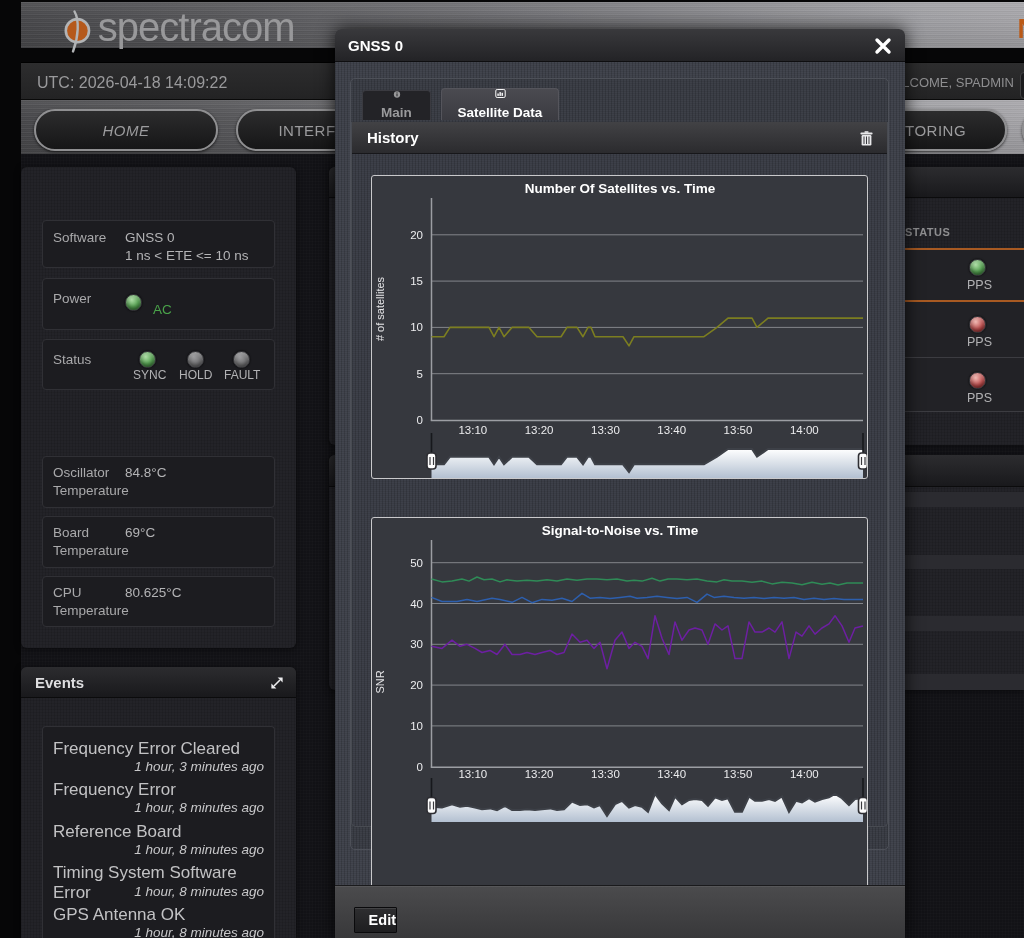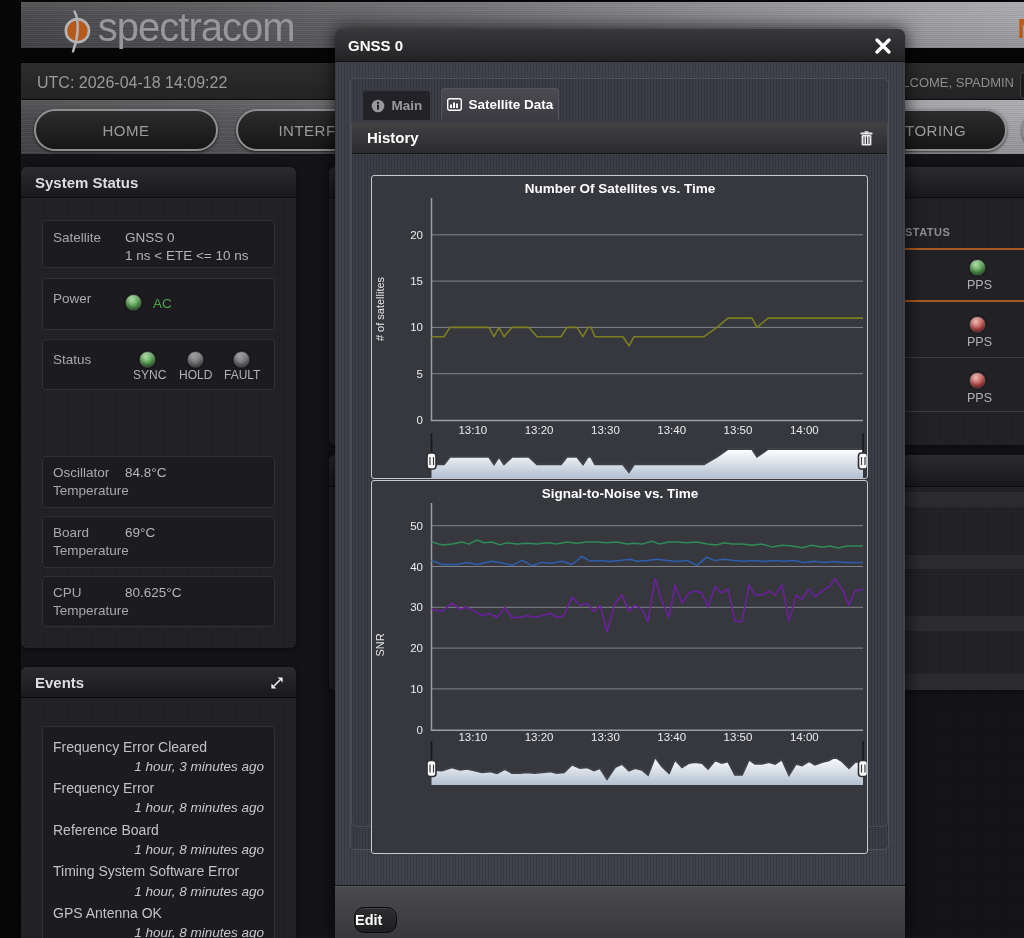--- a/index.html
+++ b/index.html
@@ -45,51 +45,51 @@
 .val { position:absolute; left:82px; color:#b4b4b6; font-size:13.5px; }
 .grn { color:#4aa34a; }
 .led { position:absolute; width:17px; height:17px; border-radius:50%; border:1.5px solid #36363a;
   box-shadow:inset 0 2px 3px rgba(255,255,255,.25), inset 0 -2px 4px rgba(0,0,0,.45), 0 0 2px #000; }
 .led.g { background:radial-gradient(circle at 38% 32%, #aeddA6, #58a354 52%, #2f7030 92%); }
 .led.r { background:radial-gradient(circle at 38% 32%, #efb9b3, #c05050 55%, #8b2424 90%); }
 .led.k { background:radial-gradient(circle at 38% 32%, #9c9c9e, #757577 55%, #545457 92%); }
 .ledcap { position:absolute; color:#b2b2b4; font-size:12px; }
 
 
-.evname { position:absolute; left:10px; color:#c2c2c4; font-size:14px; }
+.evname { position:absolute; left:10px; color:#c2c2c4; font-size:17px; }
 .evtime { position:absolute; right:10px; color:#c8c8ca; font-size:13.5px; font-style:italic; }
 
 
 #modal { position:absolute; left:335px; top:29px; width:570px; height:909px;
   border-radius:6px 6px 0 0; box-shadow:0 0 18px rgba(0,0,0,.8); }
 #mhead { position:absolute; left:0; right:0; top:0; height:33px; border-radius:6px 6px 0 0;
   background:linear-gradient(180deg,#39393c,#232326); border-bottom:1px solid #0e0e10;
   color:#fff; font-weight:bold; font-size:15px; line-height:33px; padding-left:13px; }
 #mbody { position:absolute; left:0; right:0; top:33px; height:852px; }
 #mfoot { position:absolute; left:0; right:0; top:856px; height:53px;
   background:linear-gradient(180deg,#4b4b4d,#38383a); border-top:1px solid #1a1a1c;
   box-shadow:inset 0 1px 0 rgba(255,255,255,.07); }
 #tabwrap { position:absolute; left:15px; top:16px; width:539px; height:772px;
   border:1px solid #4d5058; border-radius:5px; background:rgba(0,0,0,.07); }
 .tab { position:absolute; font-weight:bold; font-size:13.5px; border-radius:4px 4px 0 0;
-  display:flex; align-items:center; justify-content:center; gap:7px; }
+  display:flex; align-items:center; justify-content:center; gap:7px;flex-direction:column; }
 #tabmain { left:11px; top:11px; width:69px; height:30px; background:#232327; color:#9a9a9c;
   border:1px solid #3a3a40; border-bottom:none; }
 #tabsat { left:90px; top:9px; width:118px; height:32px;
   background:linear-gradient(180deg,#4a4a50,#3b3b41); color:#fff;
   border:1px solid #55555c; border-bottom:none; }
 #histpanel { position:absolute; left:0px; top:43px; width:537px; height:705px; border-radius:0 0 5px 5px; border:1px solid #484b52; border-top:none;text-decoration:underline; }
 #histhead { position:absolute; left:0; right:0; top:0; height:32px;
   background:linear-gradient(180deg,#424245,#2b2b2e); border-bottom:1px solid #17171a;
   color:#fff; font-weight:bold; font-size:15px; line-height:32px; padding-left:15px; }
 .chartbox { position:absolute; left:19px; width:497px; background:#36383e;
   border:1px solid #c9c9cb; border-radius:3px; }
 #editbtn { position:absolute; left:19px; top:21px; width:43px; height:26px;
-  background:linear-gradient(180deg,#2e2e30,#1e1e20); border:1.5px solid #0a0a0c; border-radius:10px;
-  color:#fff; font-weight:bold; font-size:14.5px; text-align:left; line-height:24px;
+  background:linear-gradient(180deg,#2e2e30,#1e1e20); border:1.5px solid #0a0a0c; border-radius:1px;
+  color:#fff; font-weight:bold; font-size:14.5px; text-align:right; line-height:24px;
   box-shadow:inset 0 1px 0 rgba(255,255,255,.10); }
 </style>
 </head>
 <body>
 <div id="stage">
 
   <div class="abs metal" style="left:21px; top:2px; width:1003px; height:46px;">
 
     <svg class="abs" style="left:34px; top:6px;" width="290" height="56" viewBox="0 0 290 56">
       <circle cx="22.4" cy="22.7" r="11.6" fill="#b5591c" stroke="#b2b4b6" stroke-width="2.6"></circle>
@@ -99,21 +99,21 @@
     <div class="abs" style="right:-13px; top:12px; color:#bb5a18; font-size:27px; font-weight:bold;">N</div>
   </div>
 
   <div id="utcbar" class="abs" style="left:21px; top:62px; width:1003px; height:38px;">
     <div class="abs" style="left:16px; top:11px; color:#9a9a9c; font-size:16px;">UTC: 2026-04-18 14:09:22</div>
     <div class="abs" style="right:10px; top:12px; color:#8e8e90; font-size:13px;">WELCOME, SPADMIN</div>
     <div class="abs" style="right:-10px; top:9px; width:14px; height:27px; background:#1b1b1d; border:1px solid #404042; border-radius:4px 0 0 4px;"></div>
   </div>
 
   <div class="abs metal" style="left:21px; top:100px; width:1003px; height:54px;">
-    <div class="pill" style="left:13px; width:184px;">HOME</div>
+    <div class="pill" style="left:13px; width:184px;font-style:italic;">HOME</div>
     <div class="pill" style="left:215px; width:184px;">INTERFACES</div>
     <div class="pill" style="left:802px; width:184px;">MONITORING</div>
     <div class="pill" style="left:1001px; width:60px;"></div>
   </div>
 
   <div class="abs pagetex" style="left:21px; top:154px; width:1003px; height:784px;"></div>
 
   <div class="panel paneltex" style="left:329px; top:167px; width:695px; height:278px; border-radius:6px 0 0 6px;">
     <div class="phead" style="border-radius:6px 0 0 0;">Reference Status</div>
     <div class="abs" style="left:576px; top:59px; width:120px; color:#8e8e90; font-size:11px; font-weight:bold; letter-spacing:.5px;">STATUS</div>
@@ -137,30 +137,29 @@
 
   <div class="panel paneltex" style="left:329px; top:455px; width:695px; height:235px; border-radius:6px 0 0 6px;">
     <div class="phead" style="border-radius:6px 0 0 0; height:32px;"></div>
     <div class="abs" style="left:16px; right:0; top:37px; height:15px; background:#2b2b30;"></div>
     <div class="abs" style="left:16px; right:0; top:100px; height:14px; background:#2b2b30;"></div>
     <div class="abs" style="left:16px; right:0; top:161px; height:15px; background:#2b2b30;"></div>
     <div class="abs" style="left:16px; right:0; top:219px; height:16px; background:#2b2b30;"></div>
   </div>
 
   <div class="panel paneltex" style="left:21px; top:167px; width:275px; height:481px;">
-    <div class="phead">System Status</div>
     <div class="row" style="top:53px; height:48px;">
-      <div class="lbl" style="top:9px;">Satellite</div>
+      <div class="lbl" style="top:9px;">Software</div>
       <div class="val" style="top:9px;">GNSS 0</div>
       <div class="val" style="top:27px;">1 ns &lt; ETE &lt;= 10 ns</div>
     </div>
     <div class="row" style="top:111px; height:52px;">
       <div class="lbl" style="top:12px;">Power</div>
       <div class="led g" style="left:82px; top:15px;"></div>
-      <div class="val grn" style="left:110px; top:17px;">AC</div>
+      <div class="val grn" style="left:110px; top:23px;">AC</div>
     </div>
     <div class="row" style="top:172px; height:51px;">
       <div class="lbl" style="top:12px;">Status</div>
       <div class="led g" style="left:96px; top:11px;"></div>
       <div class="led k" style="left:144px; top:11px;"></div>
       <div class="led k" style="left:190px; top:11px;"></div>
       <div class="ledcap" style="left:90px; top:28px;">SYNC</div>
       <div class="ledcap" style="left:136px; top:28px;">HOLD</div>
       <div class="ledcap" style="left:181px; top:28px;">FAULT</div>
     </div>
@@ -278,21 +277,21 @@
     <line x1="491" y1="257" x2="491" y2="277.0" stroke="#17181c" stroke-width="1.6"></line>
     <rect x="55" y="277.0" width="9" height="16" rx="3" fill="#fdfdfd" stroke="#2e2e33" stroke-width="1.6"></rect>
     <rect x="486.5" y="277.0" width="9" height="16" rx="3" fill="#fdfdfd" stroke="#2e2e33" stroke-width="1.6"></rect>
     <line x1="58" y1="281.0" x2="58" y2="289.0" stroke="#3a3a3e" stroke-width="1.2"></line>
     <line x1="61.5" y1="281.0" x2="61.5" y2="289.0" stroke="#3a3a3e" stroke-width="1.2"></line>
     <line x1="489.5" y1="281.0" x2="489.5" y2="289.0" stroke="#3a3a3e" stroke-width="1.2"></line>
     <line x1="493" y1="281.0" x2="493" y2="289.0" stroke="#3a3a3e" stroke-width="1.2"></line>
 </svg>
           </div>
 
-          <div class="chartbox" style="top:358px; height:374px;">
+          <div class="chartbox" style="top:395px; height:374px;">
             <svg width="495" height="305" viewBox="0 0 495 305" style="position:absolute;left:0;top:0;">
 <text x="248" y="17" font-size="13.5" font-weight="bold" fill="#ffffff" text-anchor="middle">Signal-to-Noise vs. Time</text>
 <text transform="translate(12,164) rotate(-90)" font-size="11" fill="#e4e4e6" text-anchor="middle">SNR</text>
 <line x1="59.5" y1="207.9" x2="491.0" y2="207.9" stroke="#83858a" stroke-width="1"></line>
                 <line x1="59.5" y1="167.1" x2="491.0" y2="167.1" stroke="#83858a" stroke-width="1"></line>
                 <line x1="59.5" y1="126.3" x2="491.0" y2="126.3" stroke="#83858a" stroke-width="1"></line>
                 <line x1="59.5" y1="85.5" x2="491.0" y2="85.5" stroke="#83858a" stroke-width="1"></line>
                 <line x1="59.5" y1="44.7" x2="491.0" y2="44.7" stroke="#83858a" stroke-width="1"></line>
 <text x="51" y="252.7" font-size="11.5" fill="#ececee" text-anchor="end">0</text>
                 <text x="51" y="211.9" font-size="11.5" fill="#ececee" text-anchor="end">10</text>

